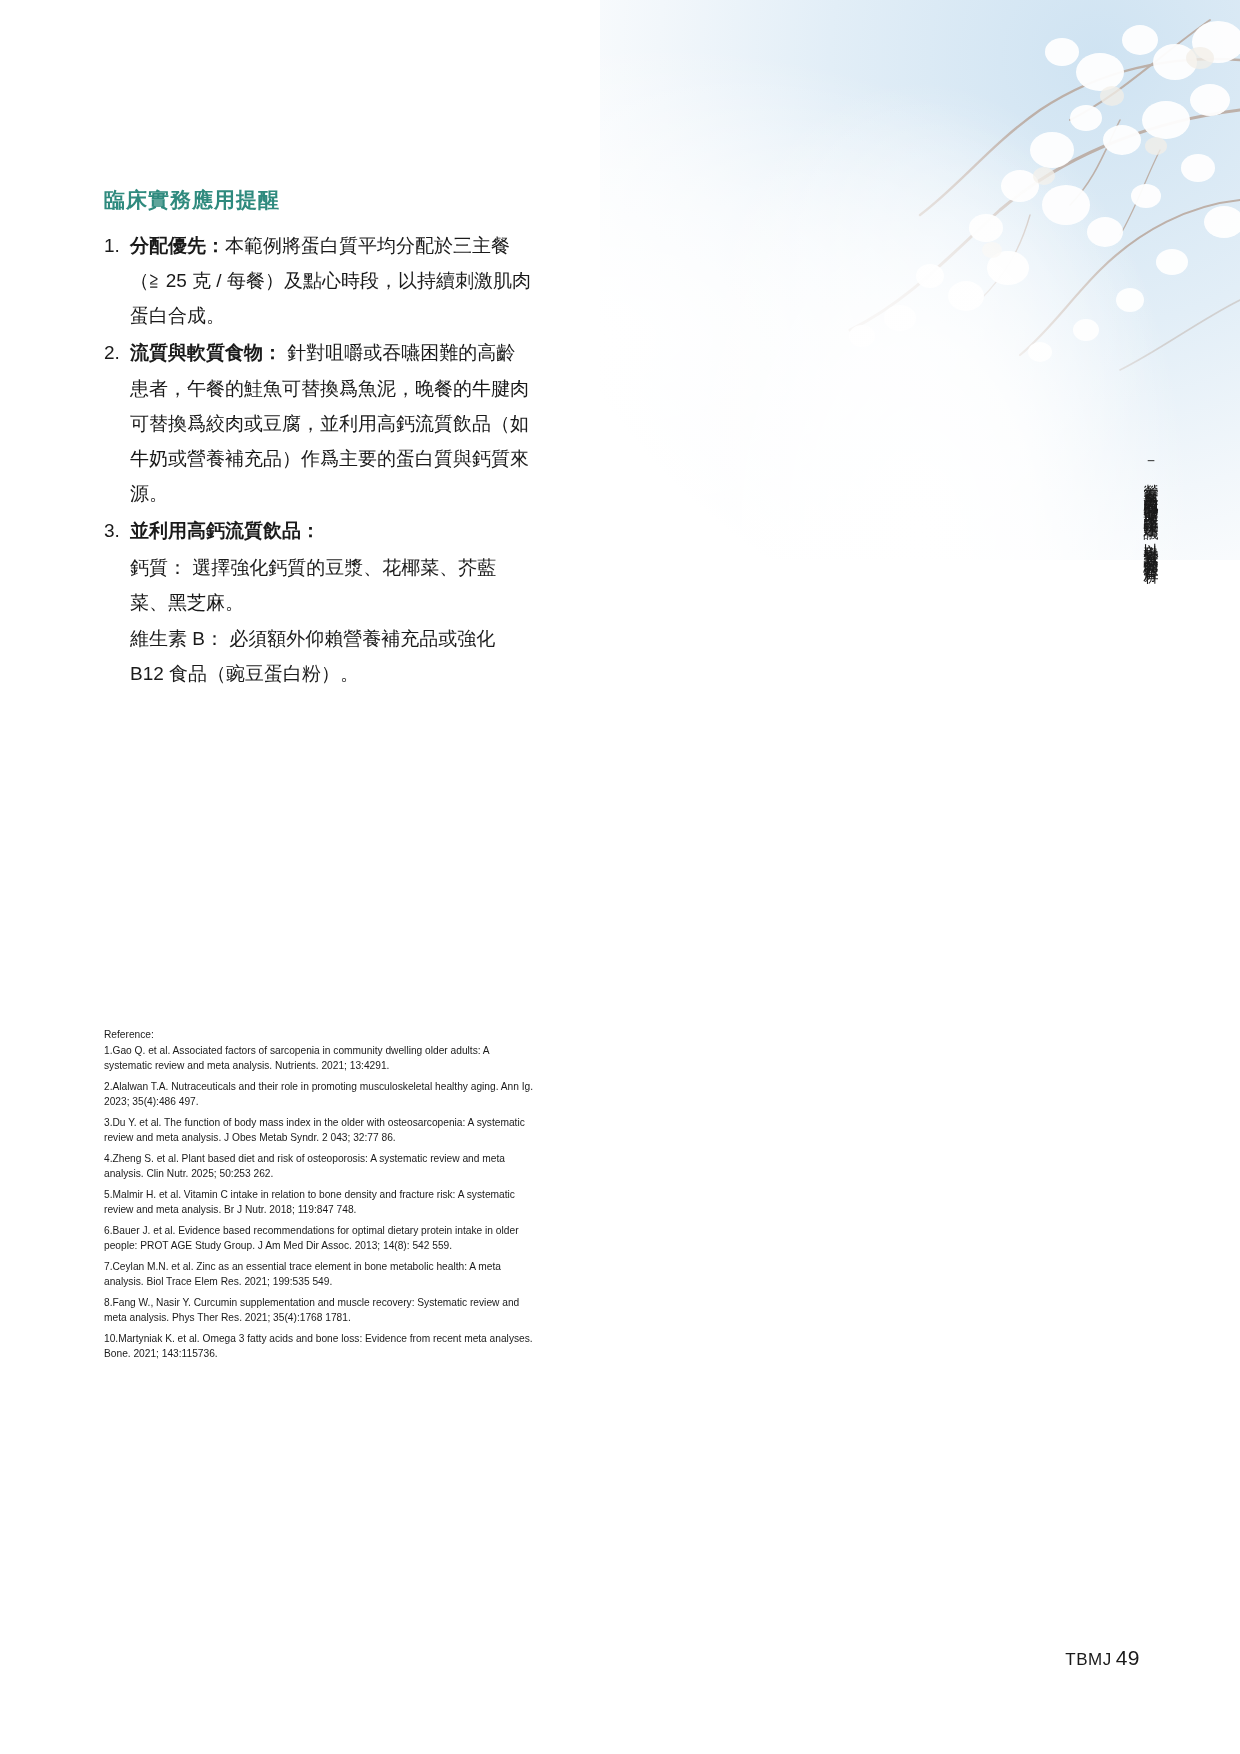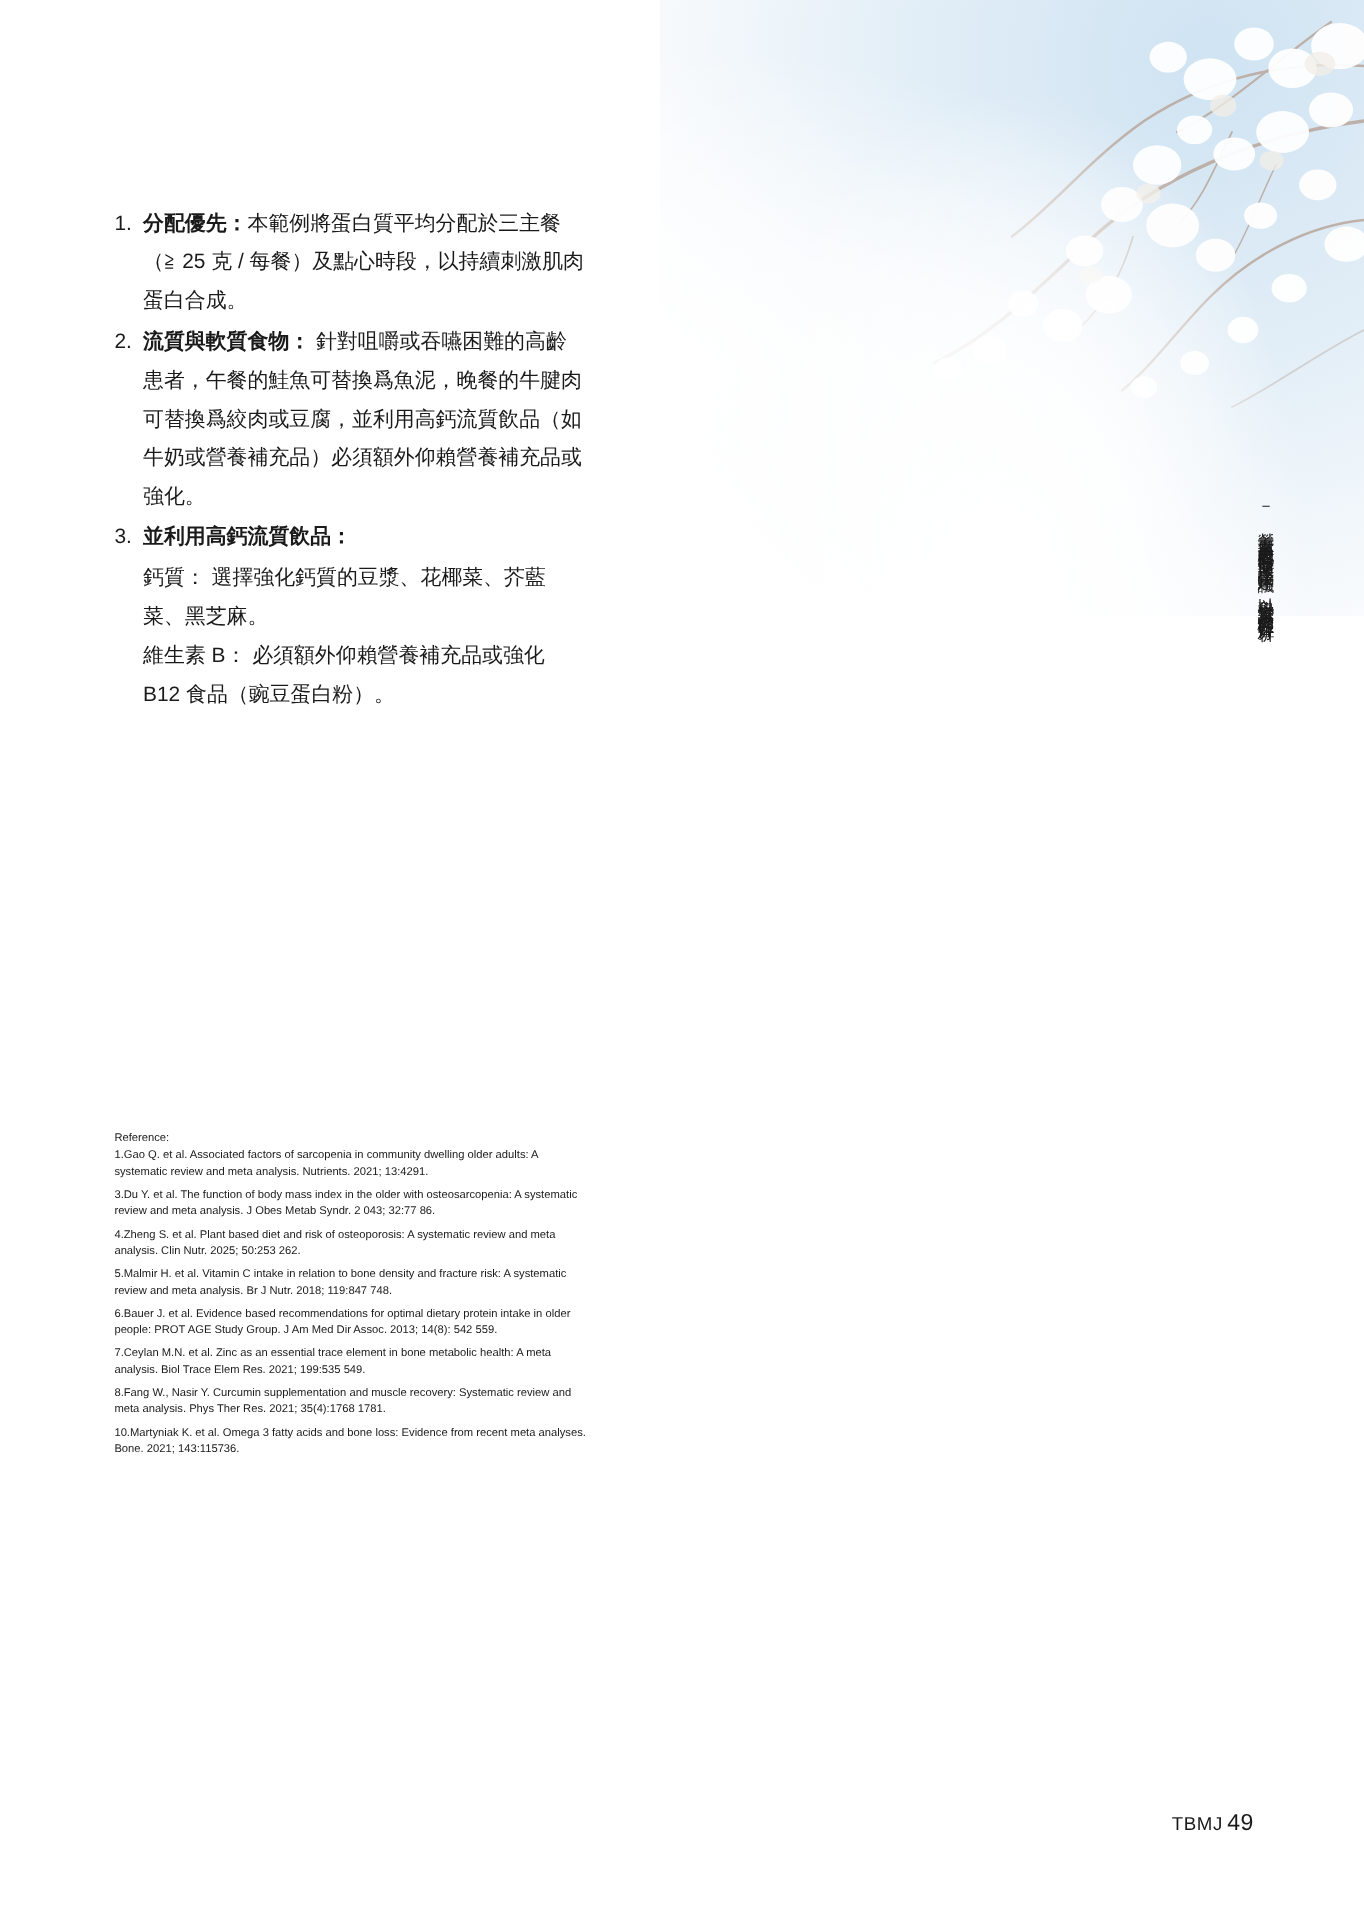--- a/index.html
+++ b/index.html
@@ -167,45 +167,47 @@
       <ellipse cx="512" cy="96" rx="12" ry="10"></ellipse>
       <ellipse cx="444" cy="176" rx="11" ry="9"></ellipse>
       <ellipse cx="392" cy="250" rx="10" ry="8"></ellipse>
       <ellipse cx="556" cy="146" rx="11" ry="9"></ellipse>
     </g>
   </svg>
   <div class="haze"></div>
 </div>
 
 <div class="content">
+  <h2 class="sec-title">臨床實務應用提醒</h2>
 
   <div class="item">
     <span class="num">1.</span>
     <span class="itxt"><span class="lead">分配優先：</span><span>本範例將蛋白質平均分配於三主餐（≧ 25 克 / 每餐）及點心時段，以持續刺激肌肉蛋白合成。</span></span>
   </div>
 
   <div class="item">
     <span class="num">2.</span>
-    <span class="itxt"><span class="lead">流質與軟質食物：</span><span> 針對咀嚼或吞嚥困難的高齡患者，午餐的鮭魚可替換爲魚泥，晚餐的牛腱肉可替換爲絞肉或豆腐，並利用高鈣流質飲品（如牛奶或營養補充品）必須額外仰賴營養補充品或強化。</span></span>
+    <span class="itxt"><span class="lead">流質與軟質食物：</span><span> 針對咀嚼或吞嚥困難的高齡患者，午餐的鮭魚可替換爲魚泥，晚餐的牛腱肉可替換爲絞肉或豆腐，並利用高鈣流質飲品（如牛奶或營養補充品）作爲主要的蛋白質與鈣質來源。</span></span>
   </div>
 
   <div class="item">
     <span class="num">3.</span>
     <span class="itxt"><span class="lead">並利用高鈣流質飲品：</span><span></span></span>
   </div>
 
   <div class="sub">鈣質： 選擇強化鈣質的豆漿、花椰菜、芥藍菜、黑芝麻。</div>
   <div class="sub">維生素 B： 必須額外仰賴營養補充品或強化 B12 食品（豌豆蛋白粉）。</div>
 </div>
 
 <div class="sidetitle">－營養素與高齡患者肌肉骨骼健康照護之臨床建議：以科學實證為基礎的整合性分析－</div>
 
 <div class="refs">
   <div class="rhead">Reference:</div>
   <div class="ref">1.Gao Q. et al. Associated factors of sarcopenia in community dwelling older adults: A systematic review and meta analysis. Nutrients. 2021; 13:4291.</div>
+  <div class="ref">2.Alalwan T.A. Nutraceuticals and their role in promoting musculoskeletal healthy aging. Ann Ig. 2023; 35(4):486 497.</div>
   <div class="ref">3.Du Y. et al. The function of body mass index in the older with osteosarcopenia: A systematic review and meta analysis. J Obes Metab Syndr. 2 043; 32:77 86.</div>
   <div class="ref">4.Zheng S. et al. Plant based diet and risk of osteoporosis: A systematic review and meta analysis. Clin Nutr. 2025; 50:253 262.</div>
   <div class="ref">5.Malmir H. et al. Vitamin C intake in relation to bone density and fracture risk: A systematic review and meta analysis. Br J Nutr. 2018; 119:847 748.</div>
   <div class="ref">6.Bauer J. et al. Evidence based recommendations for optimal dietary protein intake in older people: PROT AGE Study Group. J Am Med Dir Assoc. 2013; 14(8): 542 559.</div>
   <div class="ref">7.Ceylan M.N. et al. Zinc as an essential trace element in bone metabolic health: A meta analysis. Biol Trace Elem Res. 2021; 199:535 549.</div>
   <div class="ref">8.Fang W., Nasir Y. Curcumin supplementation and muscle recovery: Systematic review and meta analysis. Phys Ther Res. 2021; 35(4):1768 1781.</div>
   <div class="ref">10.Martyniak K. et al. Omega 3 fatty acids and bone loss: Evidence from recent meta analyses. Bone. 2021; 143:115736.</div>
 </div>
 
 <div class="footer">

